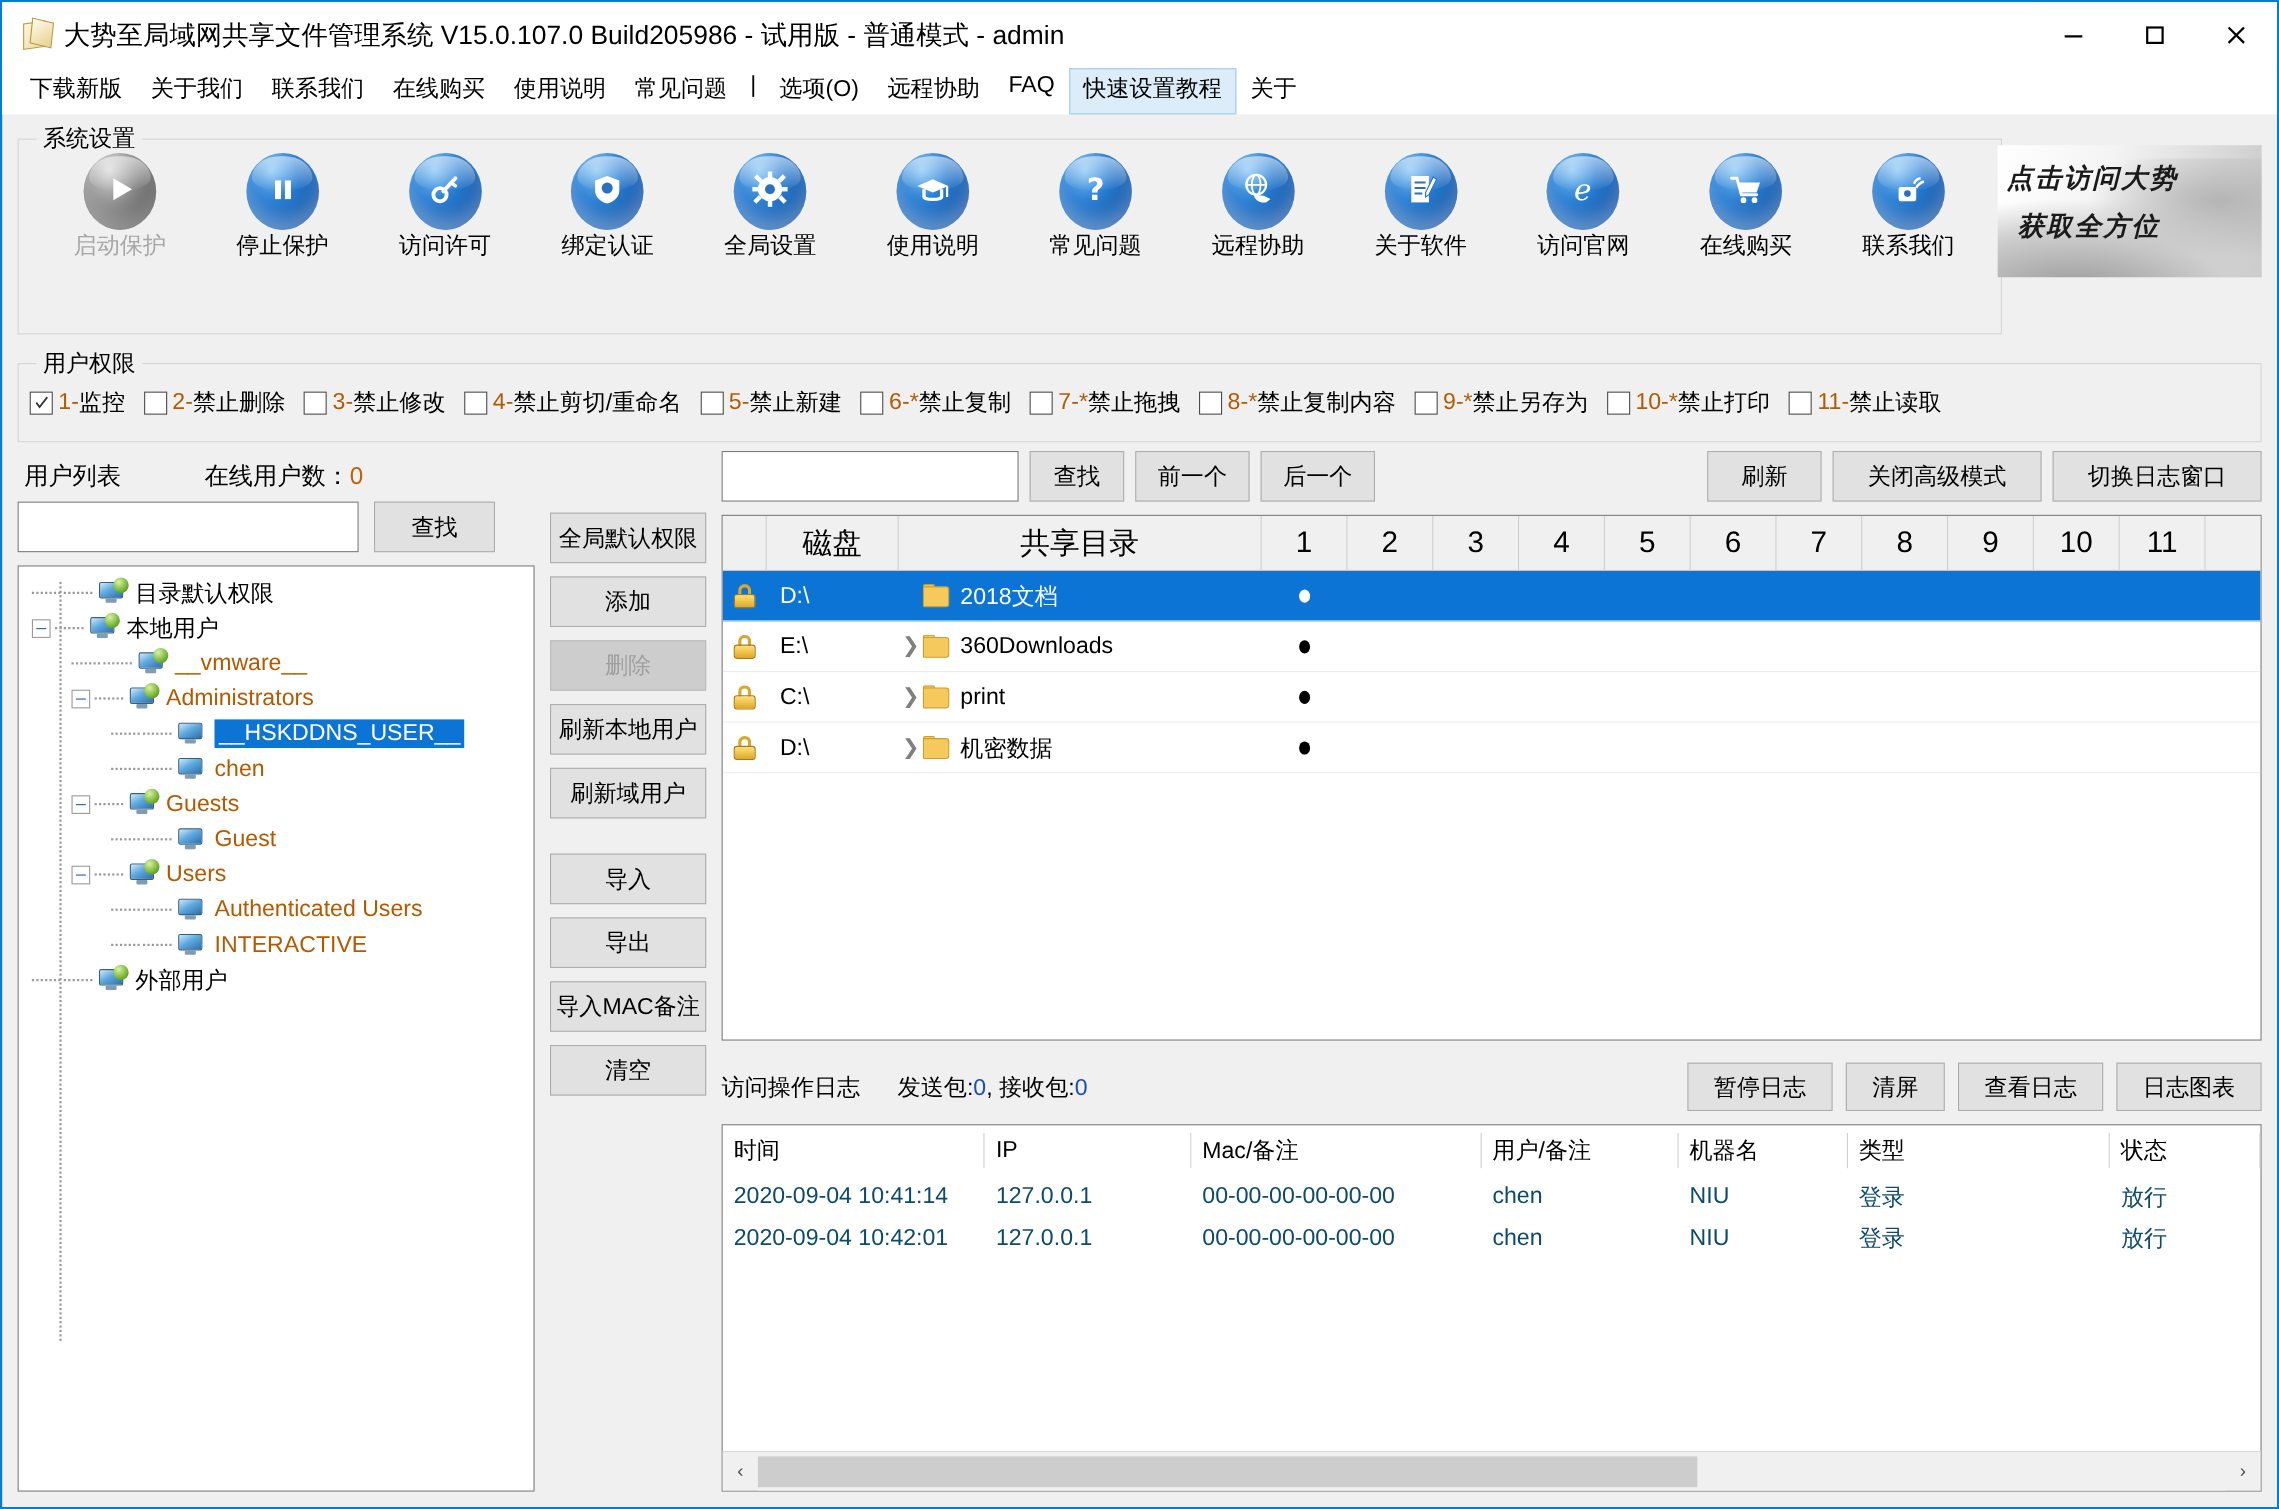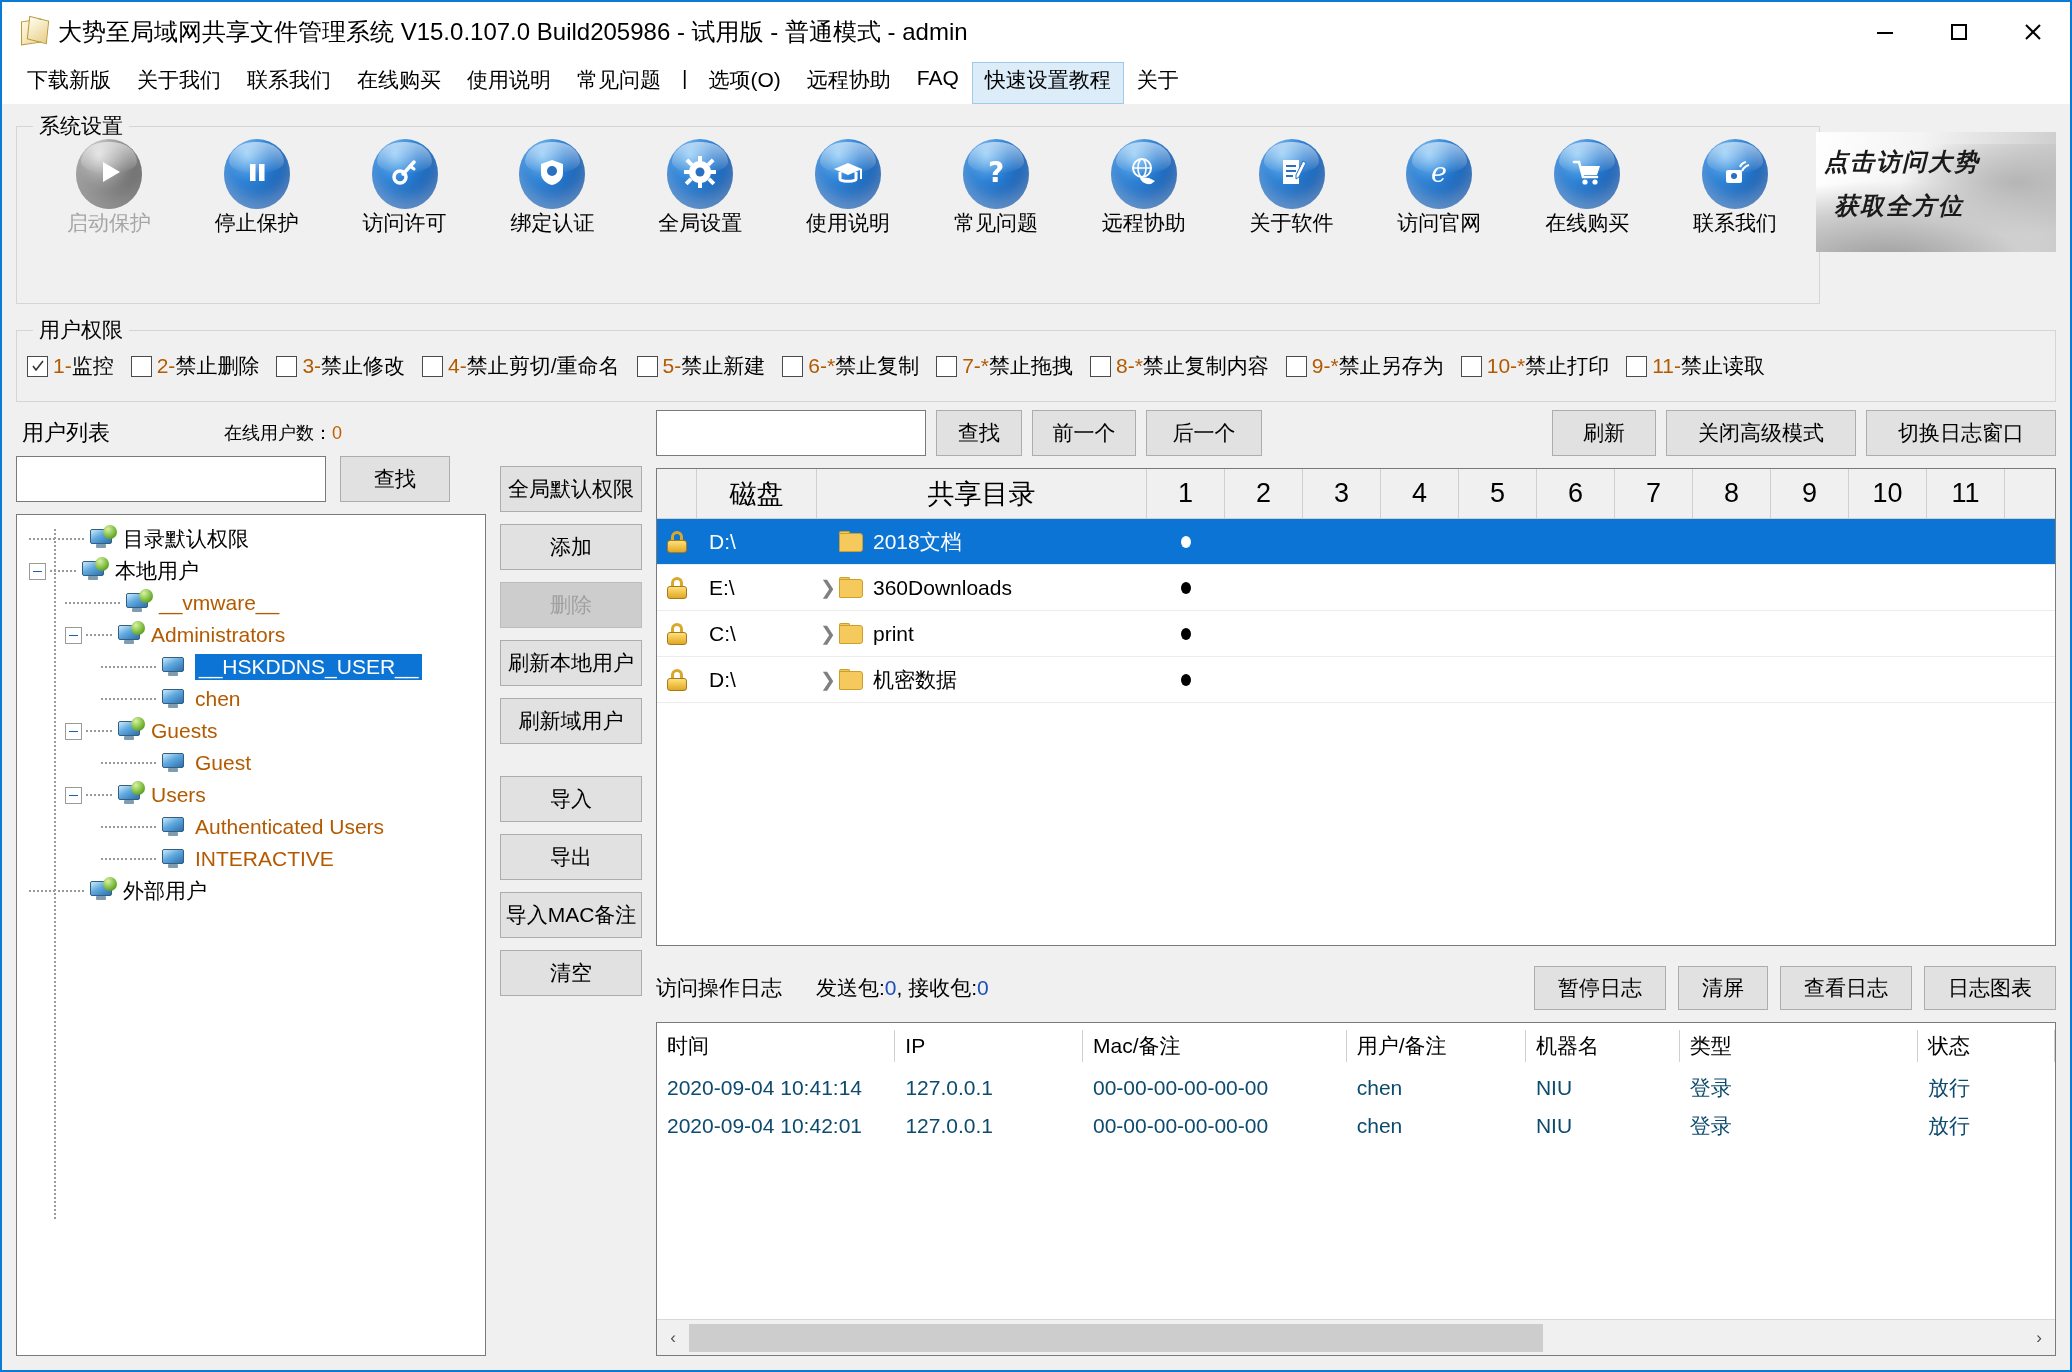--- a/index.html
+++ b/index.html
@@ -142,21 +142,21 @@
   .perm .lbl { color:#000; }
   
   .main {
     display:flex; flex:1 1 auto; padding:8px 14px 14px 14px; gap:0;
     min-height:0;
   }
   
   .leftcol { width:470px; display:flex; flex-direction:column; flex:0 0 470px; }
   .left-head { display:flex; align-items:center; height:46px; }
   .left-head .t1 { font-size:22px; color:#000; margin-left:6px;}
-  .left-head .t2 { font-size:18px; color:#000; margin-left:114px;text-align:right;}
+  .left-head .t2 { font-size:22px; color:#000; margin-left:76px;text-align:right;}
   .left-head .t2 b { color:#c06000; font-weight:normal; }
   .search-row { display:flex; gap:14px; margin-bottom:12px; }
   .txtbox {
     background:#fff; border:1px solid #7a7a7a; height:46px; font-size:20px;
     padding:4px 8px; outline:none;
   }
   .btn {
     background:#e1e1e1; border:1px solid #adadad; font-size:21px; color:#000;
     display:flex;align-items:center;justify-content:center; cursor:default;
     white-space:nowrap;
@@ -680,21 +680,21 @@
         <div class="btn">
           <span>清空</span>
         </div>
       </div>
 
     <div class="rightcol">
       <div class="right-toolbar">
         <input class="txtbox" style="width: 270px;" value="">
         <div class="btn" style="width:86px;">查找</div>
         <div class="btn" style="width:104px;">前一个</div>
-        <div class="btn" style="width:116px;">后一个</div>
+        <div class="btn" style="width:104px;">后一个</div>
         <div class="spacer"></div>
         <div class="btn" style="width:104px;">刷新</div>
         <div class="btn" style="width:190px;">关闭高级模式</div>
         <div class="btn" style="width:190px;">切换日志窗口</div>
       </div>
 
       <div class="grid-wrap">
         <div class="ghead" id="ghead">
             <div class="gh" style="width: 40px;"></div>
             <div class="gh" style="width: 120px;">磁盘</div>

